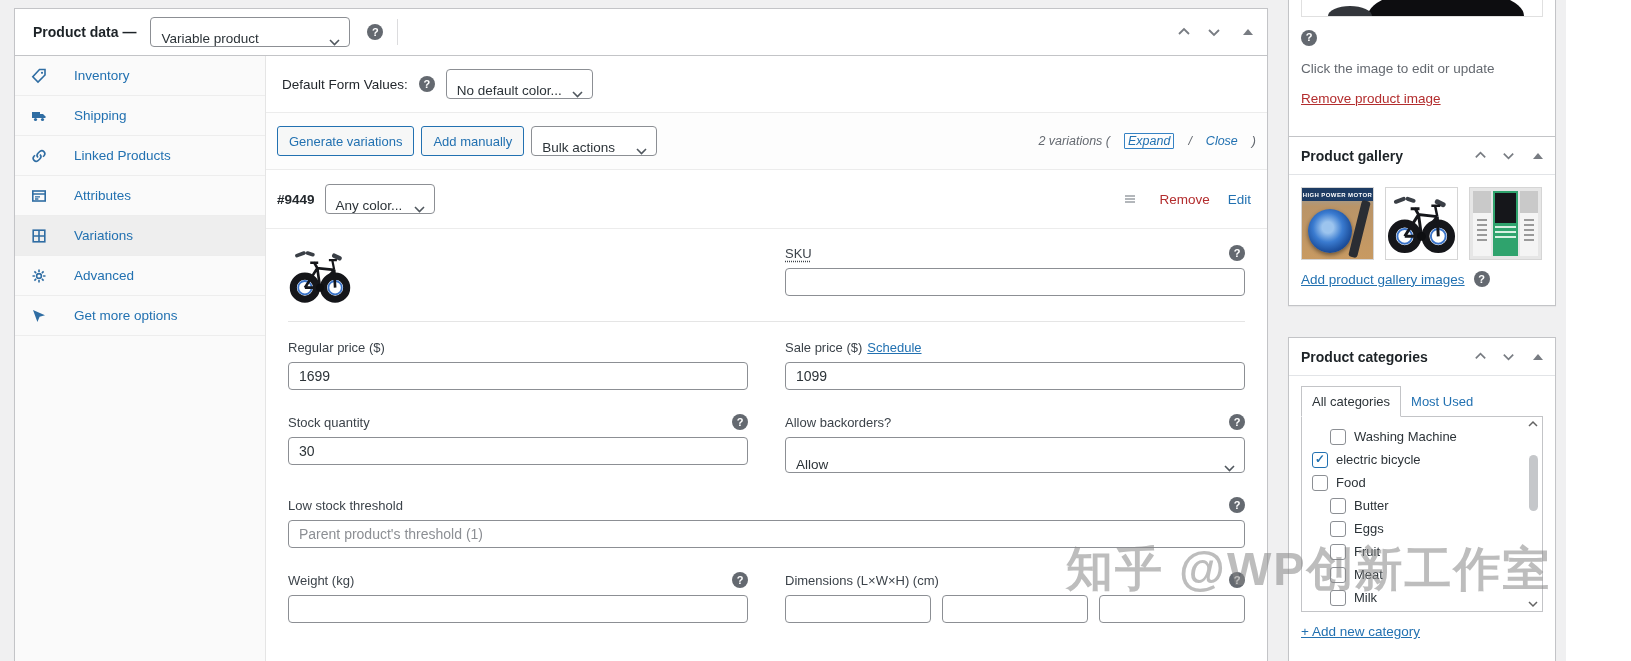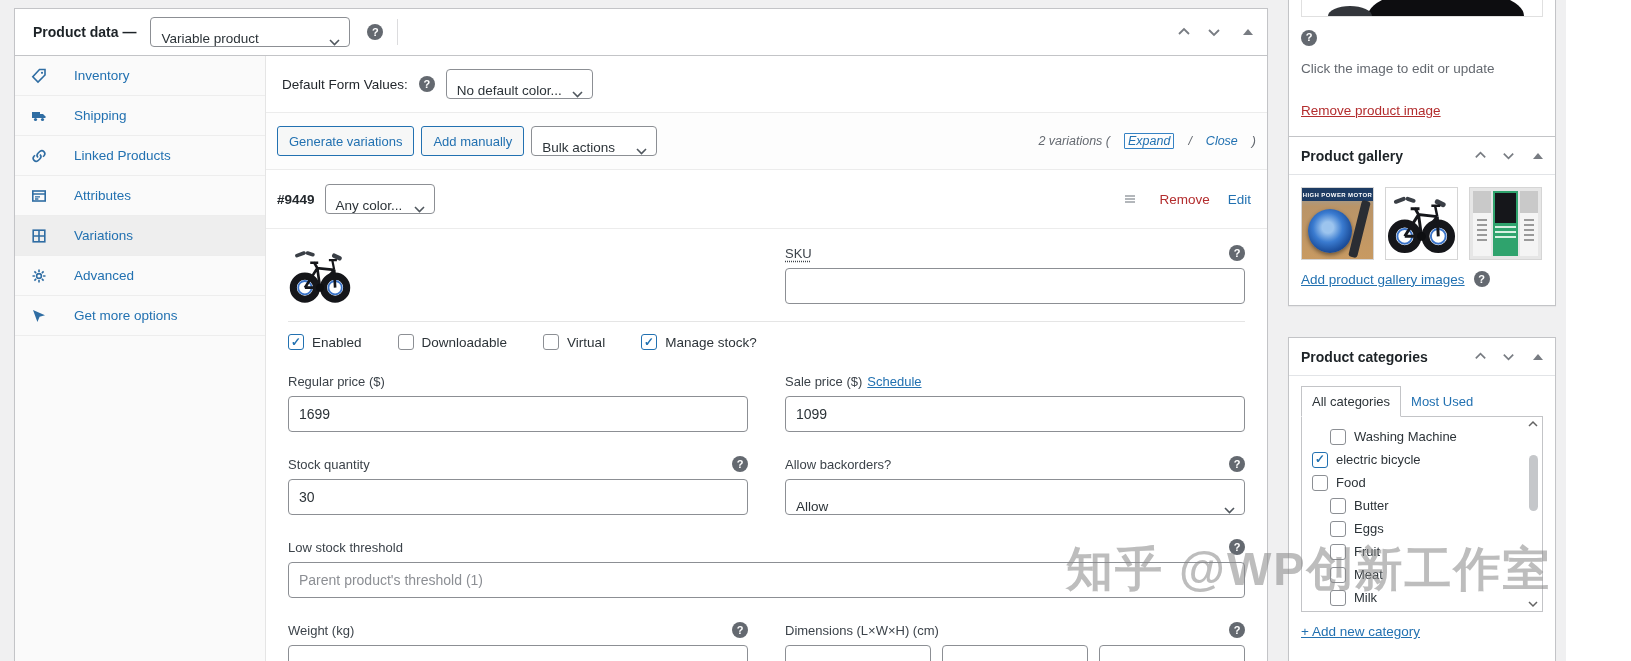--- a/index.html
+++ b/index.html
@@ -8,21 +8,21 @@
   .stage { position:relative; width:1631px; height:661px; overflow:hidden; }
 
   
   .postbox { position:absolute; background:#fff; border:1px solid #c3c4c7; box-shadow:0 1px 1px rgba(0,0,0,.04); }
   .sel { display:inline-flex; align-items:flex-end; justify-content:space-between; gap:10px; background:#fff;
          border:1px solid #8c8f94; border-radius:4px; height:30px; padding:0 9px 0 10px; font-size:13.5px;
          color:#2c3338; cursor:pointer; white-space:nowrap; }
   .sel svg { flex:none; }
   .btn { height:30px; padding:0 11px; border:1px solid #2271b1; border-radius:3px; background:#f6f7f7;
          color:#2271b1; font-size:13px; display:inline-flex; align-items:center; cursor:pointer; white-space:nowrap; }
-  .inp { height:36px; border:1px solid #8c8f94; border-radius:4px; padding:0 10px; font-size:14px; color:#2c3338;
+  .inp { height:28px; border:1px solid #8c8f94; border-radius:4px; padding:0 10px; font-size:14px; color:#2c3338;
          width:100%; background:#fff; font-family:inherit; }
   .inp::placeholder { color:#8c8f94; }
   .help { width:16px; height:16px; border-radius:50%; background:#646970; color:#fff; font-size:11px; font-weight:bold;
           display:inline-flex; align-items:center; justify-content:center; cursor:pointer; flex:none; line-height:1; }
   .help::after { content:"?"; }
   .cb { width:16px; height:16px; border:1px solid #8c8f94; border-radius:3px; background:#fff; display:inline-flex;
         align-items:center; justify-content:center; flex:none; cursor:pointer; }
   .cb.checked { border-color:#2271b1; }
   .cb.checked::after { content:"✓"; color:#2271b1; font-weight:bold; font-size:12px; line-height:1; margin-top:-1px; }
   .chev { width:22px; height:22px; color:#787c82; cursor:pointer; display:inline-flex; align-items:center; justify-content:center; }
@@ -72,21 +72,21 @@
   .span2 { grid-column:1 / span 2; }
   .dim-inputs { display:flex; gap:11px; }
 
   
   .sb-panel { left:1288px; width:268px; }
   .fi-panel { top:-118px; height:258px; }
   .fi-imgbox { margin:12px 12px 0; border:1px solid #e0e0e0; height:122px; position:relative; overflow:hidden; background:#fff; cursor:pointer; }
   .fi-blob { position:absolute; bottom:-28px; left:66px; width:156px; height:56px; background:#0d0d10; border-radius:50%; }
   .fi-blob2 { position:absolute; bottom:-10px; left:26px; width:44px; height:20px; background:#33363b; border-radius:50%; }
   .fi-help { margin:12px 0 0 12px; }
-  .fi-hint { margin:15px 12px 12px; color:#646970; font-size:13.5px; }
+  .fi-hint { margin:15px 12px 0; color:#646970; font-size:13.5px; }
   .fi-remove { display:inline-block; margin:15px 12px 14px; color:#b32d2e; text-decoration:underline; font-size:13.5px; cursor:pointer; }
 
   .sb-head { display:flex; align-items:center; height:38px; padding:0 12px; border-bottom:1px solid #e2e4e7; }
   .sb-title { font-size:14px; font-weight:bold; color:#1d2327; }
   .sb-controls { margin-left:auto; display:flex; align-items:center; gap:6px; }
   .sb-controls .tri { margin-left:8px; }
 
   .g-panel { top:136px; height:170px; }
   .g-thumbs { display:flex; gap:11px; padding:12px 12px 10px; }
   .g-thumb { width:73px; height:73px; border:1px solid #d5d5d5; position:relative; overflow:hidden; background:#fff; cursor:pointer; flex:none; }
@@ -298,39 +298,20 @@
             <div class="flabel">
               <span class="lbl-sku">SKU</span>
               <span class="help"></span>
             </div>
             <input class="inp" style="">
           </div>
         </div>
 
         <div class="var-divider"></div>
 
-        <div class="vcbs">
-
-        <label class="vcb">
-              <span class="cb checked"></span>
-              <span>Enabled</span>
-            </label>
-            <label class="vcb">
-              <span class="cb"></span>
-              <span>Downloadable</span>
-            </label>
-            <label class="vcb">
-              <span class="cb"></span>
-              <span>Virtual</span>
-            </label>
-            <label class="vcb">
-              <span class="cb checked"></span>
-              <span>Manage stock?</span>
-            </label>
-          </div>
 
         <div class="fields">
           <div>
             <div class="flabel">
                 <span>Regular price ($)</span>
               </div>
             <input class="inp" value="1699" style="">
           </div>
           <div>
             <div class="flabel">

